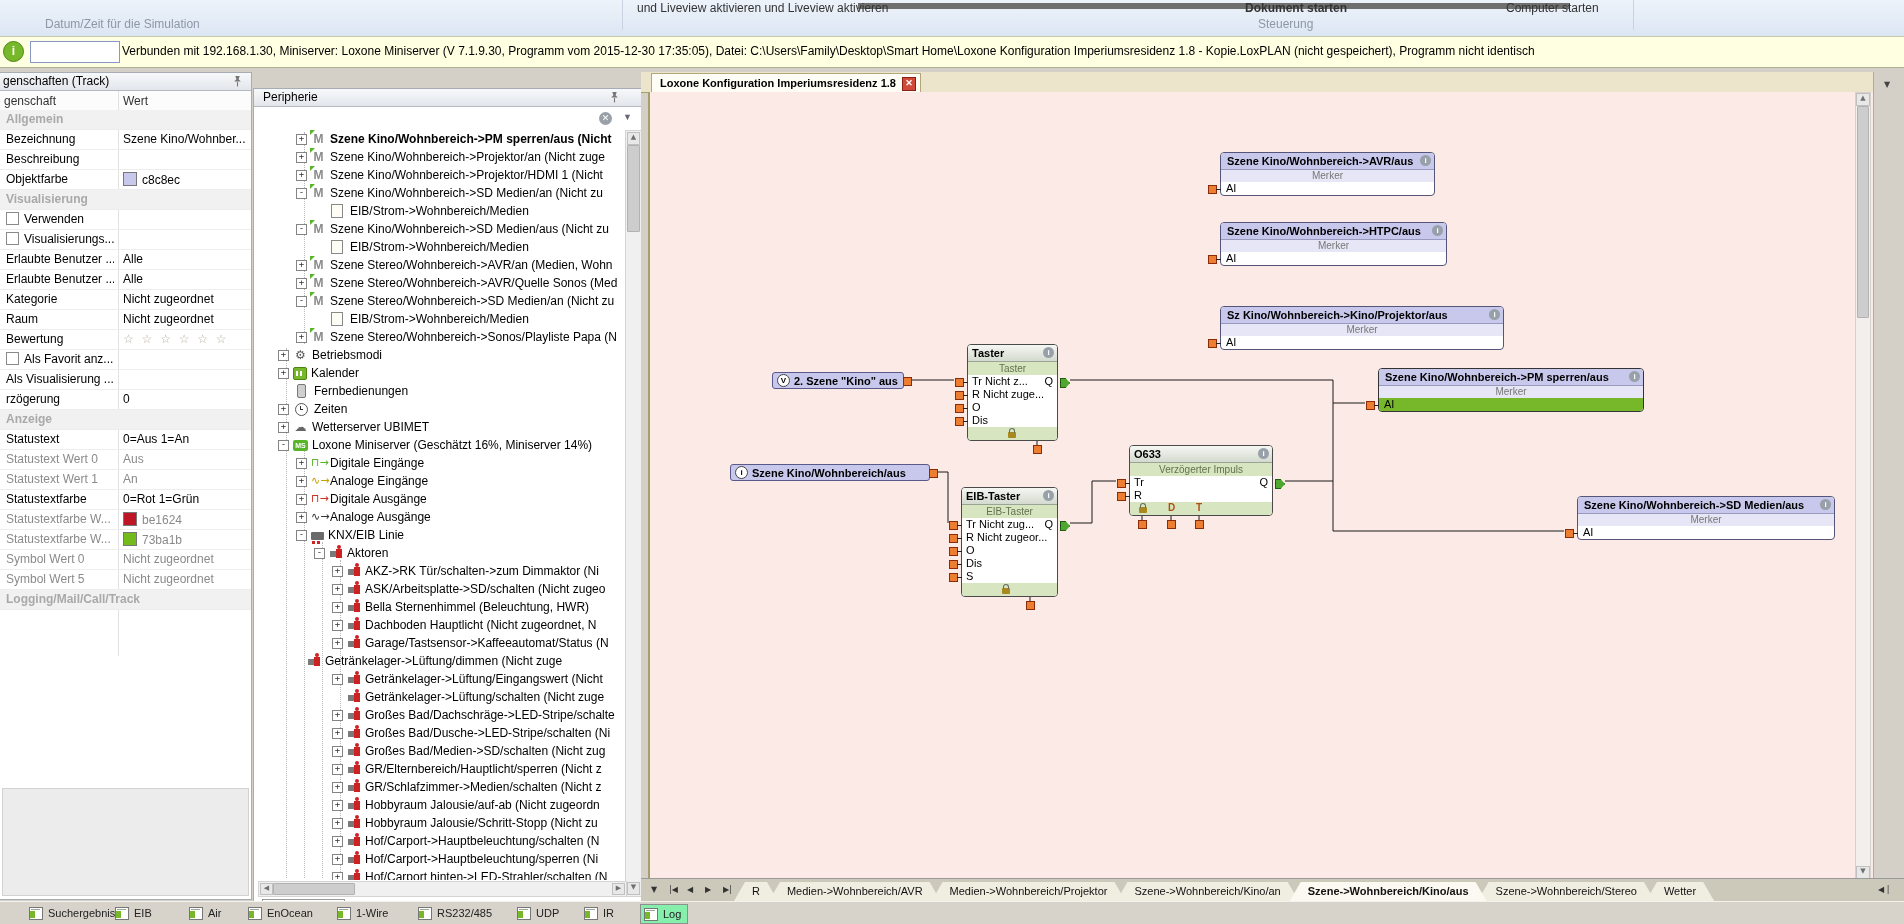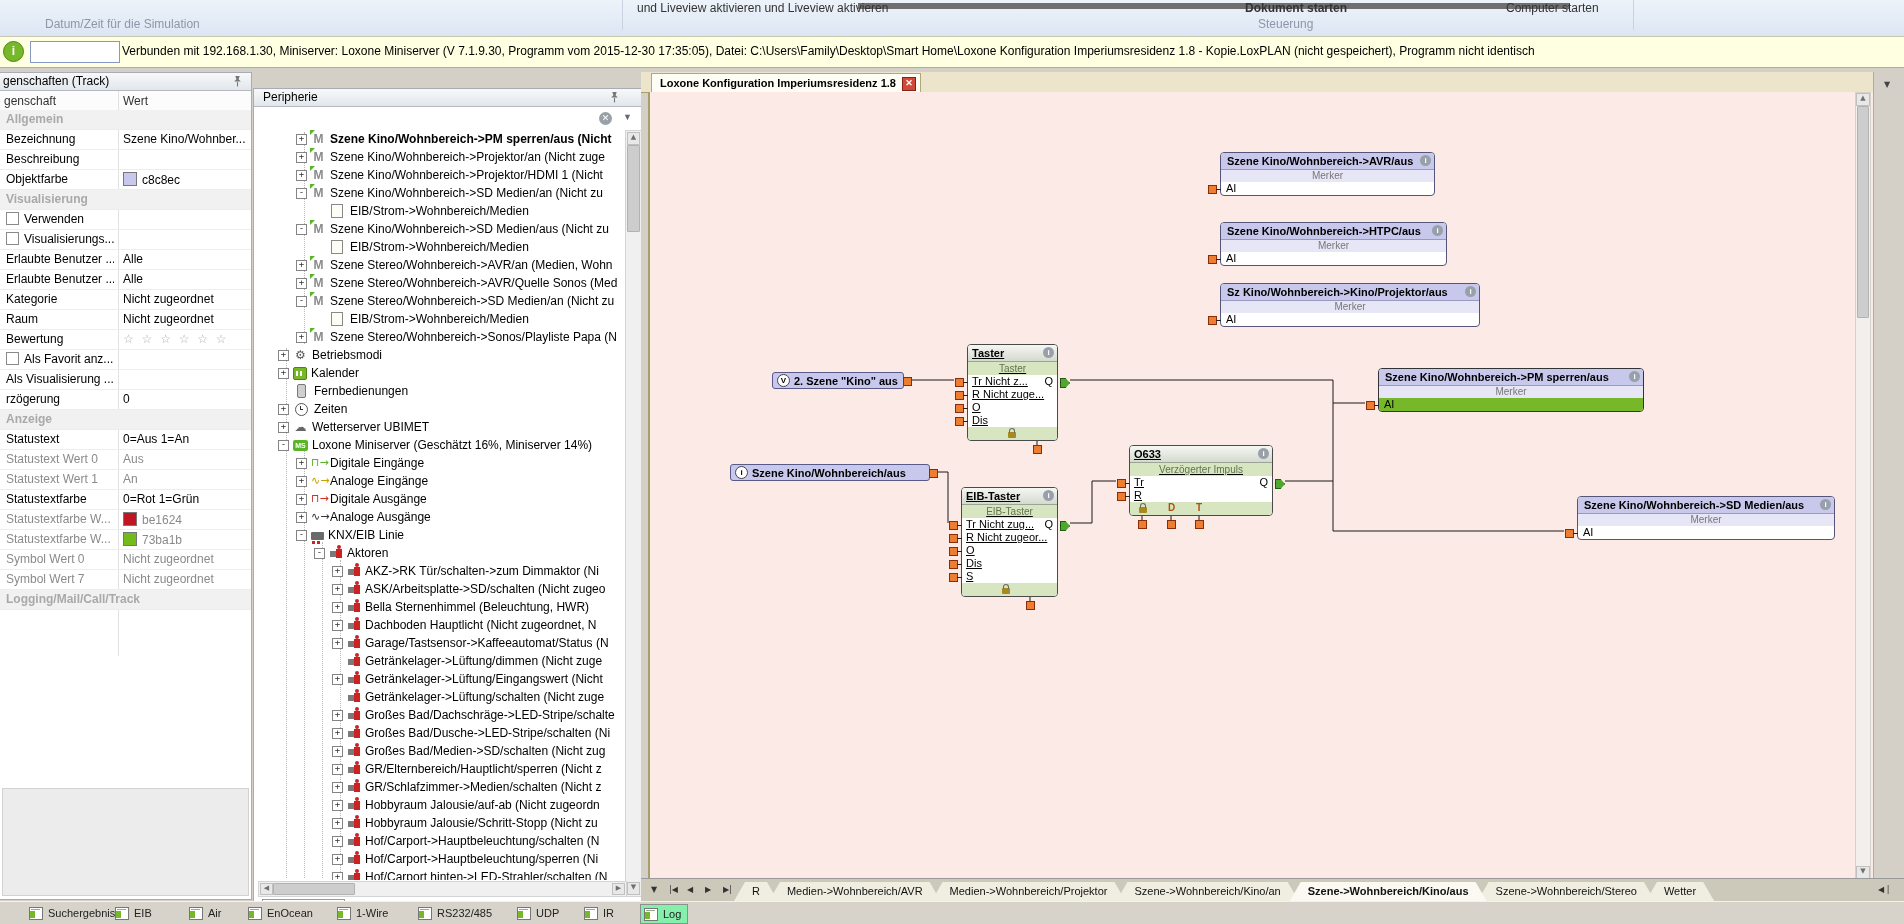--- a/index.html
+++ b/index.html
@@ -94,21 +94,21 @@
   #cwrap{position:absolute;left:641px;top:72px;width:1232px;height:806px;background:#d4d0c8;}
   #ctabrow{position:absolute;left:0;top:0;right:0;height:20px;background:#ece5cc;border-bottom:1px solid #a8a262;}
   #ctab{position:absolute;left:10px;top:1px;height:18px;background:#fdfcf5;border:1px solid #b0a878;
         border-bottom:none;line-height:18px;padding:0 24px 0 8px;font-size:11px;font-weight:bold;}
   #ctab-close{position:absolute;right:4px;top:3px;width:12px;height:12px;background:#d04a3a;border:1px solid #8a2015;
         color:#fff;font-size:9px;line-height:11px;text-align:center;font-weight:bold;}
   #canvas{position:absolute;left:7px;top:20px;width:1225px;height:786px;background:#fceae6;
           border-left:2px solid #a2a06a;box-sizing:border-box;overflow:hidden;}
   #wires{position:absolute;left:0;top:0;width:1225px;height:786px;pointer-events:none;}
   
-  .fb{position:absolute;background:#fff;border:1px solid #4a4a4a;border-radius:4px;box-sizing:border-box;text-decoration:underline;}
+  .fb{position:absolute;background:#fff;border:1px solid #4a4a4a;border-radius:4px;box-sizing:border-box;}
   .fb-head{height:16px;line-height:16px;padding:0 4px;font-size:11px;font-weight:bold;position:relative;
            background:linear-gradient(#f5f7f3,#d4dacf);border-bottom:1px solid #9aa394;border-radius:3px 3px 0 0;}
   .fb-sub{height:13px;line-height:13px;font-size:10px;text-align:center;background:#d7e5c0;color:#63724f;}
   .fb-row{position:relative;height:13px;line-height:13px;font-size:11px;padding-left:4px;white-space:nowrap;}
   .fb-row .q{position:absolute;right:4px;top:0;}
   .fb-foot{position:relative;height:13px;background:#d7e5c0;border-radius:0 0 3px 3px;}
   .info{position:absolute;right:3px;top:2px;width:11px;height:11px;border-radius:50%;background:#98a0aa;
         color:#fff;font-size:8px;font-weight:bold;text-align:center;line-height:11px;}
   .pin-in{position:absolute;left:-13px;top:3px;width:7px;height:7px;background:#ed7d31;border:1px solid #8a2c08;}
   .pin-in::after{content:"";position:absolute;left:7px;top:3px;width:5px;height:1px;background:#222;}
@@ -270,21 +270,21 @@
         </div>
         <div class="prow gray">
           <div class="lab">Statustextfarbe W...</div>
           <div class="val"><span class="swatch" style="background: rgb(115, 186, 27);"></span>73ba1b</div>
         </div>
         <div class="prow gray">
           <div class="lab">Symbol Wert 0</div>
           <div class="val">Nicht zugeordnet</div>
         </div>
         <div class="prow gray">
-          <div class="lab">Symbol Wert 7</div>
+          <div class="lab">Symbol Wert 5</div>
           <div class="val">Nicht zugeordnet</div>
         </div>
         <div class="prow sect">
           <div class="lab">Logging/Mail/Call/Track</div>
         </div>
       </div>
     <div id="pdesc"></div>
   </div>
 
   <div id="periph" class="panel">
@@ -455,21 +455,21 @@
           </span>
           <span class="lbl">Dachboden Hauptlicht (Nicht zugeordnet, N</span>
         </div>
         <div class="trow" style="padding-left: 78px;">
           <span class="ebox">+</span>
           <span class="ti ti-akt">
             <i class="dot"></i>
           </span>
           <span class="lbl">Garage/Tastsensor-&gt;Kaffeeautomat/Status (N</span>
         </div>
-        <div class="trow" style="padding-left: 78px;">
+        <div class="trow" style="padding-left: 38px;">
           <span class="ebox none"></span>
           <span class="ti ti-akt">
             <i class="dot"></i>
           </span>
           <span class="lbl">Getränkelager-&gt;Lüftung/dimmen (Nicht zuge</span>
         </div>
         <div class="trow" style="padding-left: 78px;">
           <span class="ebox">+</span>
           <span class="ti ti-akt">
             <i class="dot"></i>
@@ -635,21 +635,21 @@
           <div class="mb" style="left: 570px; top: 60px; width: 215px;">
             <div class="mb-head">Szene Kino/Wohnbereich-&gt;AVR/aus<span class="info">i</span></div>
             <div class="mb-sub">Merker</div>
             <div class="mb-row"><span class="pin-in"></span>AI</div>
           </div>
           <div class="mb" style="left: 570px; top: 130px; width: 227px;">
             <div class="mb-head">Szene Kino/Wohnbereich-&gt;HTPC/aus<span class="info">i</span></div>
             <div class="mb-sub">Merker</div>
             <div class="mb-row"><span class="pin-in"></span>AI</div>
           </div>
-          <div class="mb" style="left: 570px; top: 191px; width: 260px;">
+          <div class="mb" style="left: 570px; top: 214px; width: 284px;">
             <div class="mb-head">Sz Kino/Wohnbereich-&gt;Kino/Projektor/aus<span class="info">i</span></div>
             <div class="mb-sub">Merker</div>
             <div class="mb-row"><span class="pin-in"></span>AI</div>
           </div>
           <div class="mb" style="left: 728px; top: 276px; width: 266px; border-color: rgb(51, 51, 51);">
             <div class="mb-head">Szene Kino/Wohnbereich-&gt;PM sperren/aus<span class="info">i</span></div>
             <div class="mb-sub">Merker</div>
             <div class="mb-row green"><span class="pin-in"></span>AI</div>
           </div>
           <div class="mb" style="left: 927px; top: 404px; width: 258px;">

